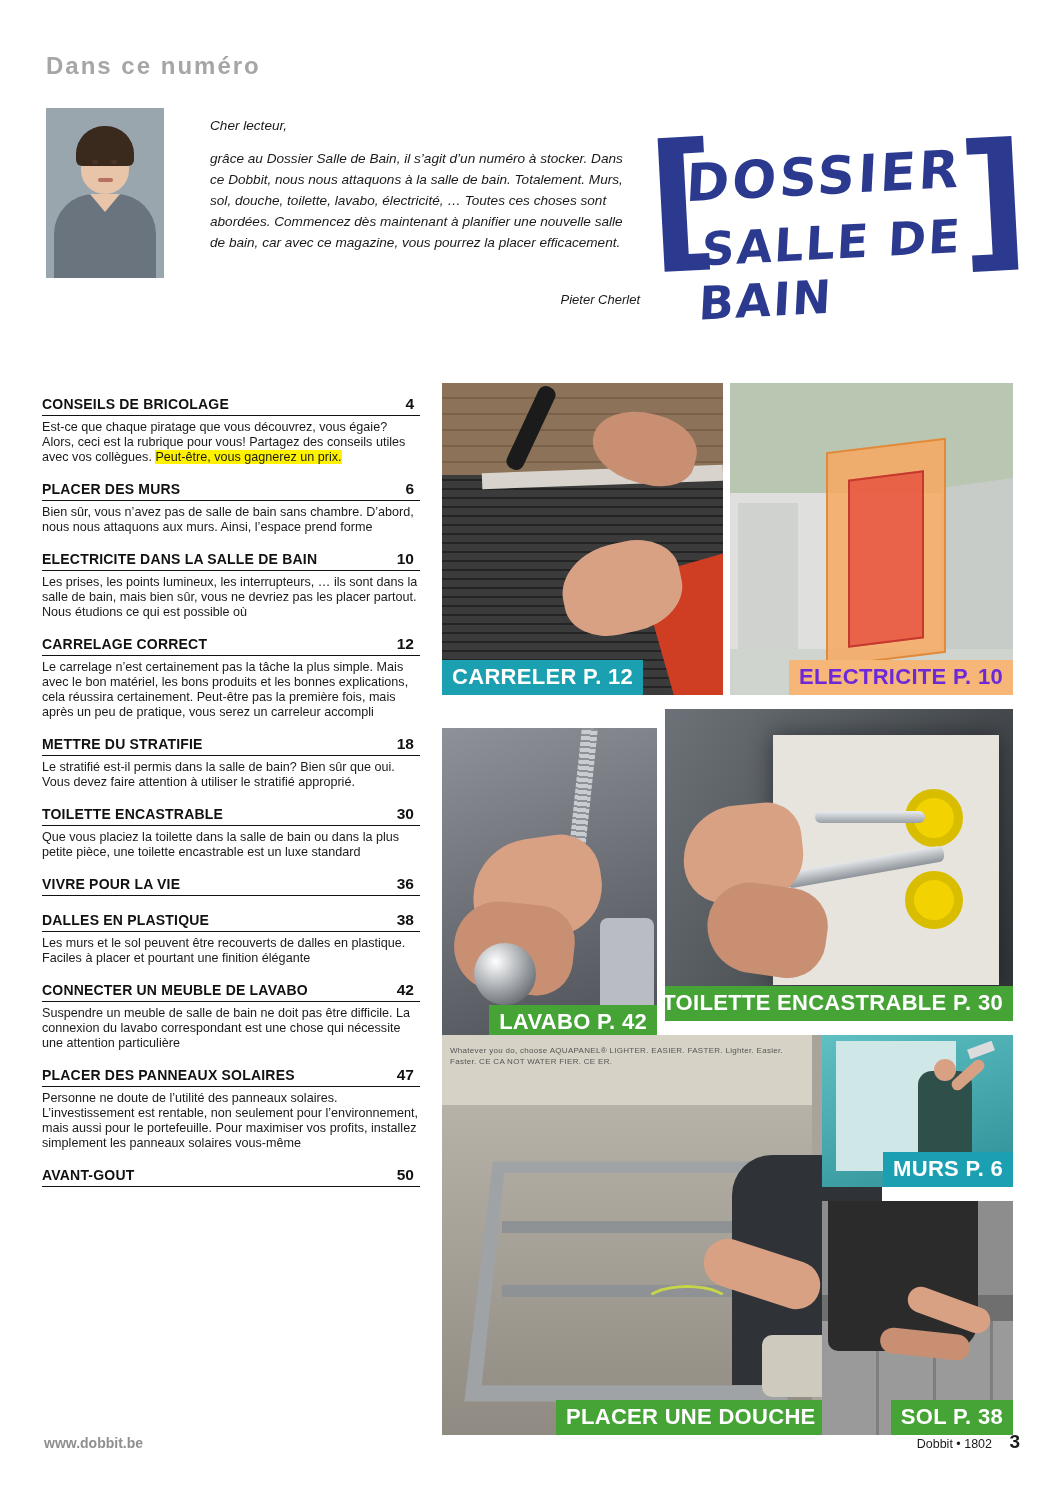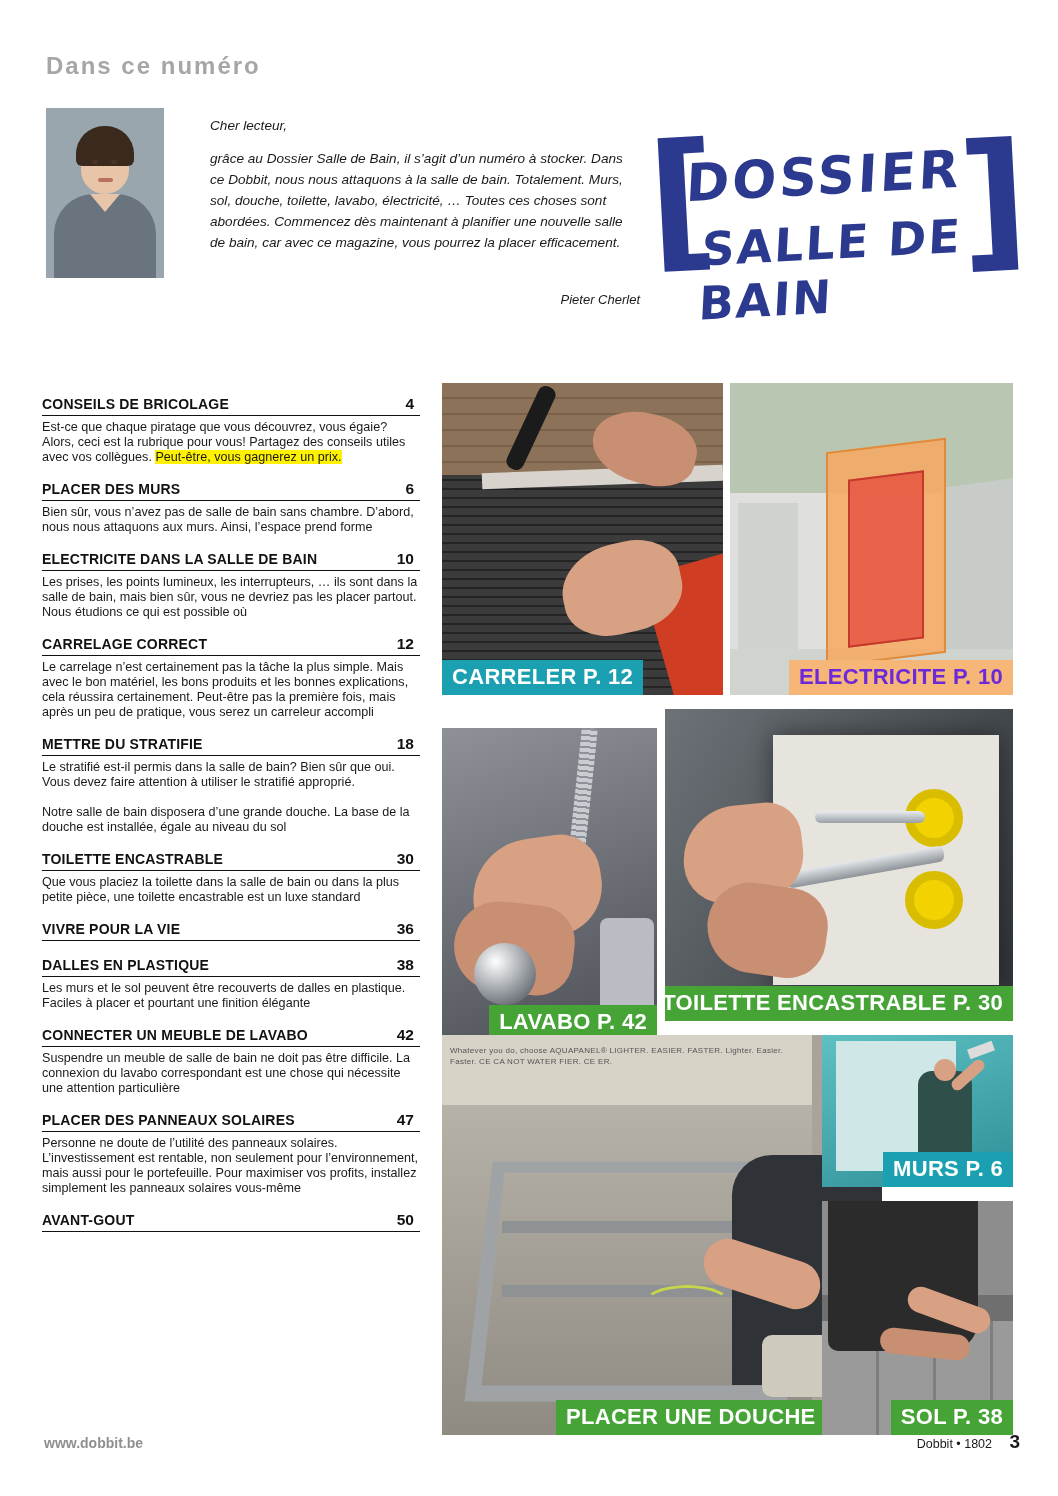--- a/index.html
+++ b/index.html
@@ -297,21 +297,20 @@
 
     <div class="toc-item">
       <div class="toc-head">
         <span class="t">METTRE DU STRATIFIE</span>
         <span class="p">18</span>
       </div>
       <div class="toc-desc">Le stratifié est-il permis dans la salle de bain? Bien sûr que oui. Vous devez faire attention à utiliser le stratifié approprié.</div>
     </div>
 
     <div class="toc-item">
-      <div class="toc-desc">Notre salle de bain disposera d’une grande douche. La base de la douche est installée, égale au niveau du sol</div>
     </div>
 
     <div class="toc-item">
       <div class="toc-head">
         <span class="t">TOILETTE ENCASTRABLE</span>
         <span class="p">30</span>
       </div>
       <div class="toc-desc">Que vous placiez la toilette dans la salle de bain ou dans la plus petite pièce, une toilette encastrable est un luxe standard</div>
     </div>
 

